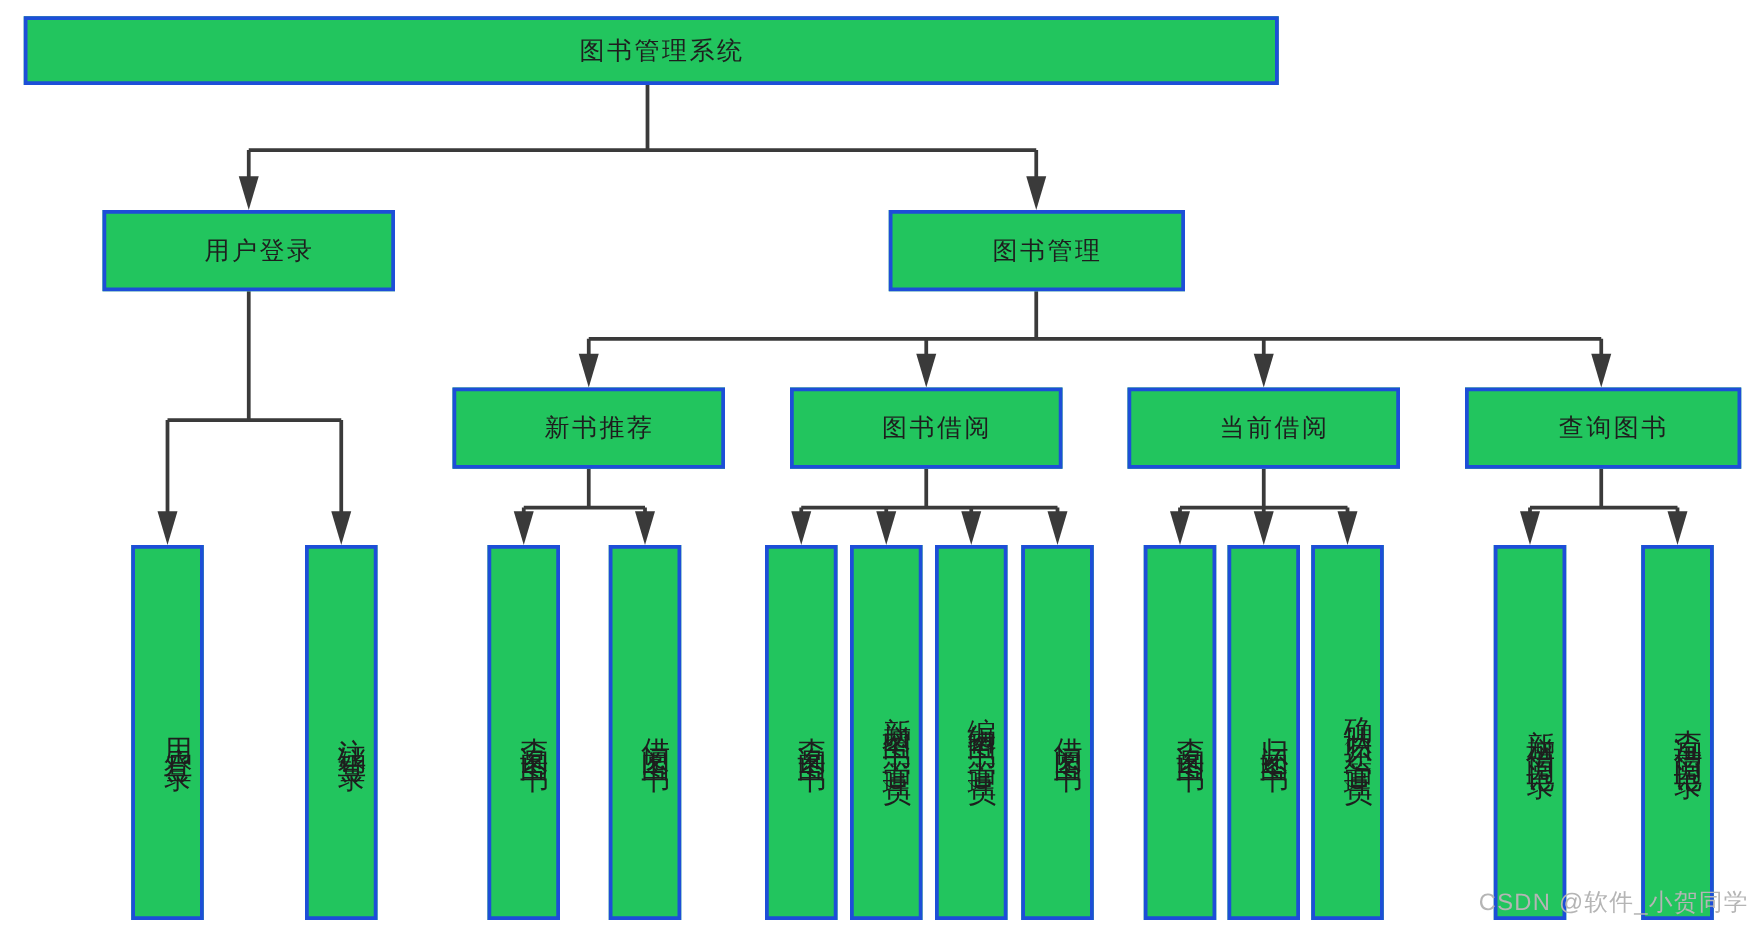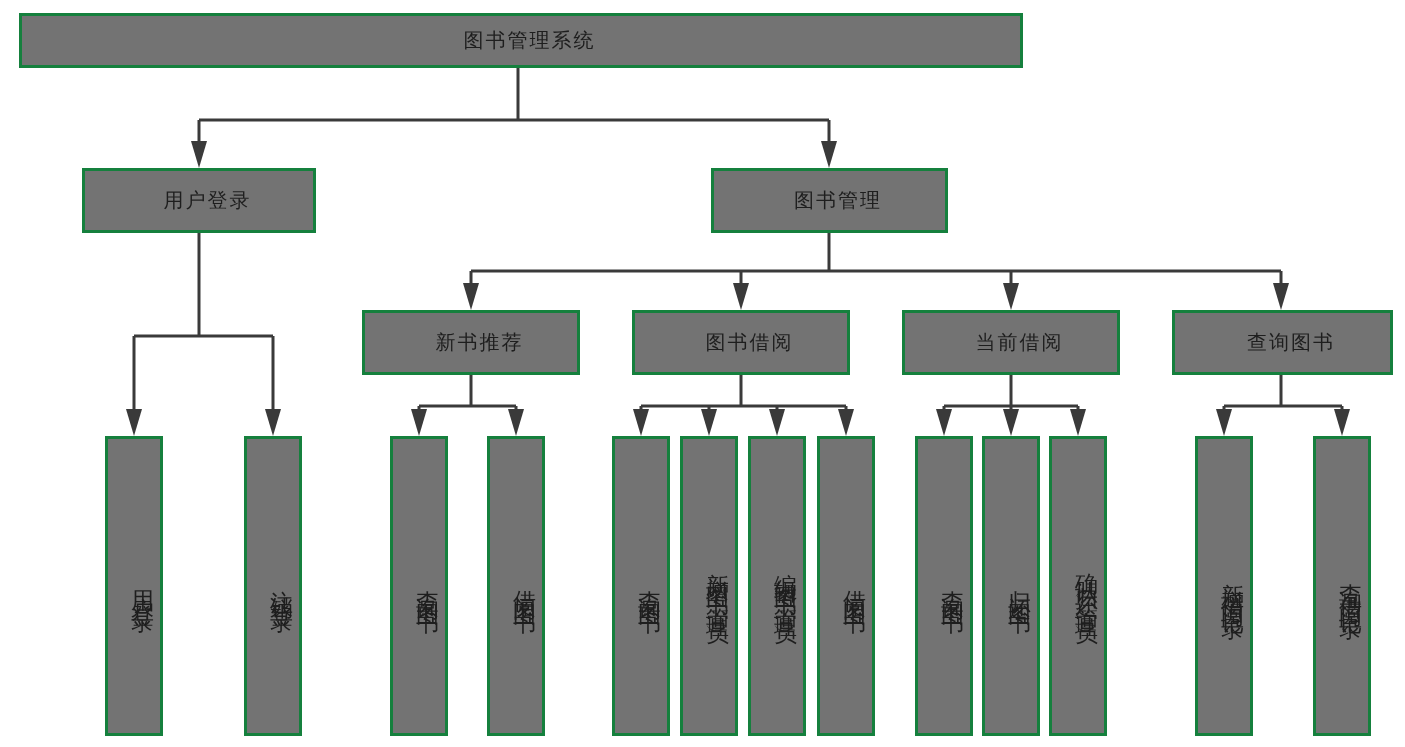--- a/index.html
+++ b/index.html
@@ -12,22 +12,22 @@
     overflow: hidden;
   }
   .connectors {
     position: absolute;
     left: 0; top: 0;
     width: 1405px; height: 747px;
   }
   .box {
     position: absolute;
     box-sizing: border-box;
-    border: 3px solid #15803d;
-    background: #737373;
+    border: 3px solid #1d4ed8;
+    background: #22c55e;
     display: flex;
     align-items: center;
     justify-content: center;
     color: #1e1e1e;
     padding-left: 17px;
   }
   .box.h {
     font-size: 20px;
     letter-spacing: 2px;
     white-space: nowrap;
@@ -149,14 +149,15 @@
     <span>确认归还（管理员）</span>
   </div>
 
   <div class="box v" style="left:1195px; top:436px; width:58px; height:300px;">
     <span>新增借阅记录</span>
   </div>
   <div class="box v" style="left:1313px; top:436px; width:58px; height:300px;">
     <span>查询借阅记录</span>
   </div>
 
+  <div class="watermark">CSDN @软件_小贺同学</div>
 
 </div>
 
 </body></html>

